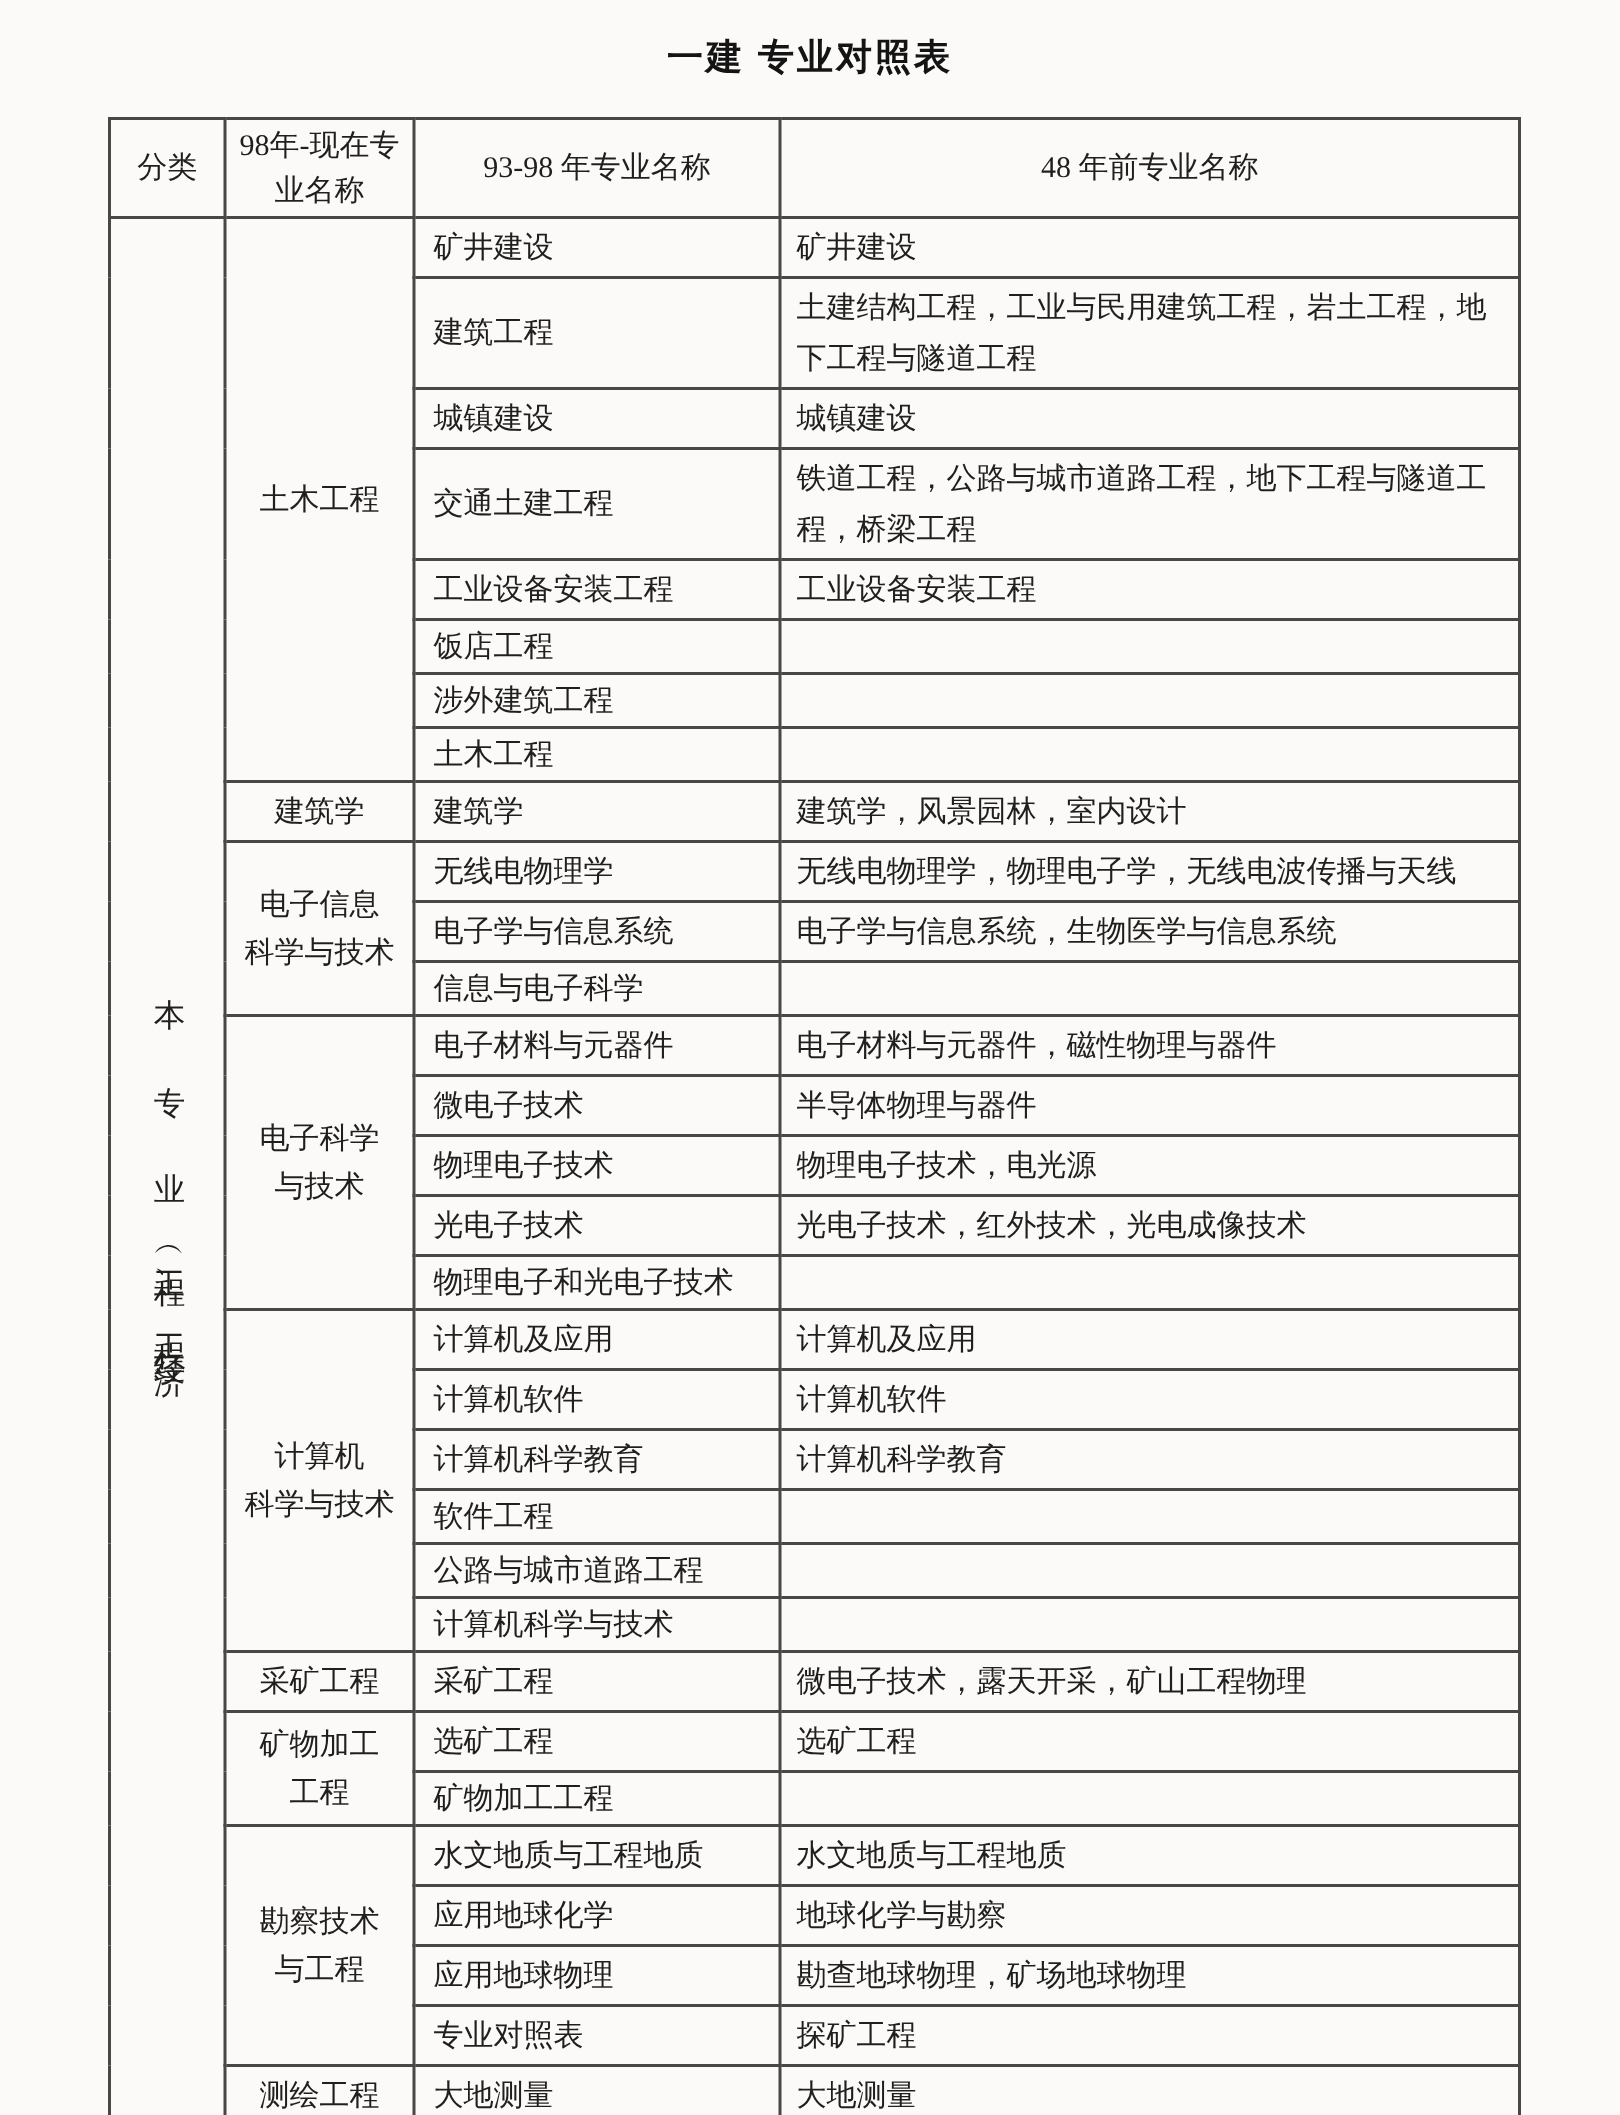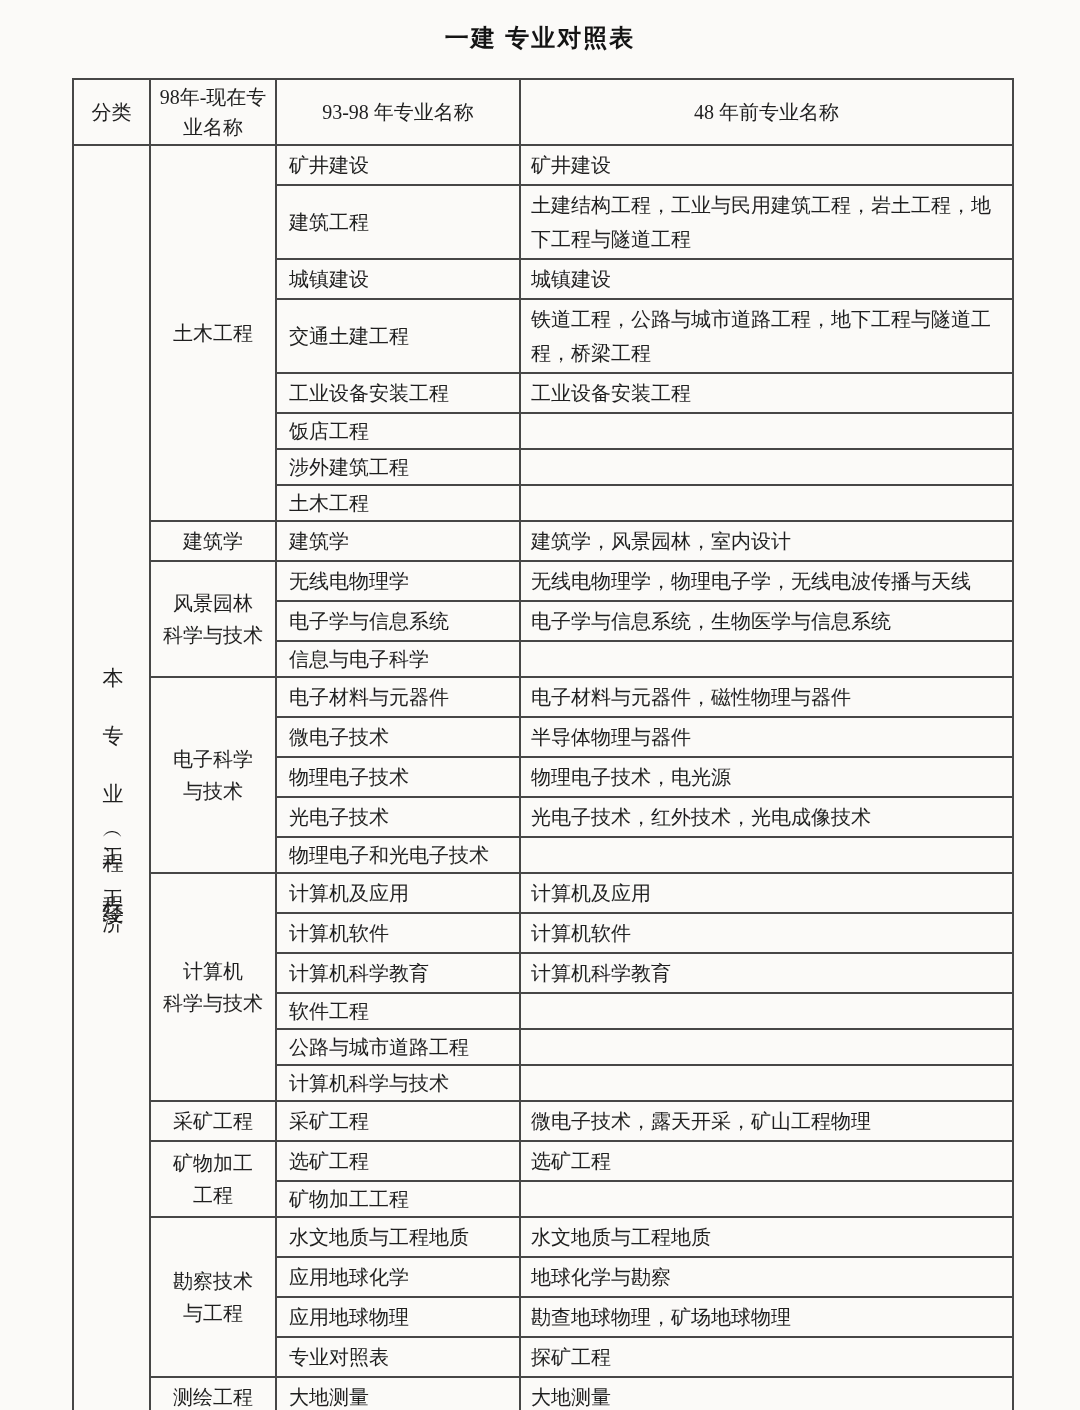--- a/index.html
+++ b/index.html
@@ -142,21 +142,21 @@
         </tr>
         <tr class="row">
           <td rowspan="1" class="group-cell">
             <div>建筑学</div>
           </td>
           <td class="mid-cell">建筑学</td>
           <td class="old-cell">建筑学，风景园林，室内设计</td>
         </tr>
         <tr class="row">
           <td rowspan="3" class="group-cell">
-            <div>风景园林</div>
+            <div>电子信息</div>
             <div>科学与技术</div>
           </td>
           <td class="mid-cell">无线电物理学</td>
           <td class="old-cell">无线电物理学，物理电子学，无线电波传播与天线</td>
         </tr>
         <tr class="row">
           <td class="mid-cell">电子学与信息系统</td>
           <td class="old-cell">电子学与信息系统，生物医学与信息系统</td>
         </tr>
         <tr class="row">

